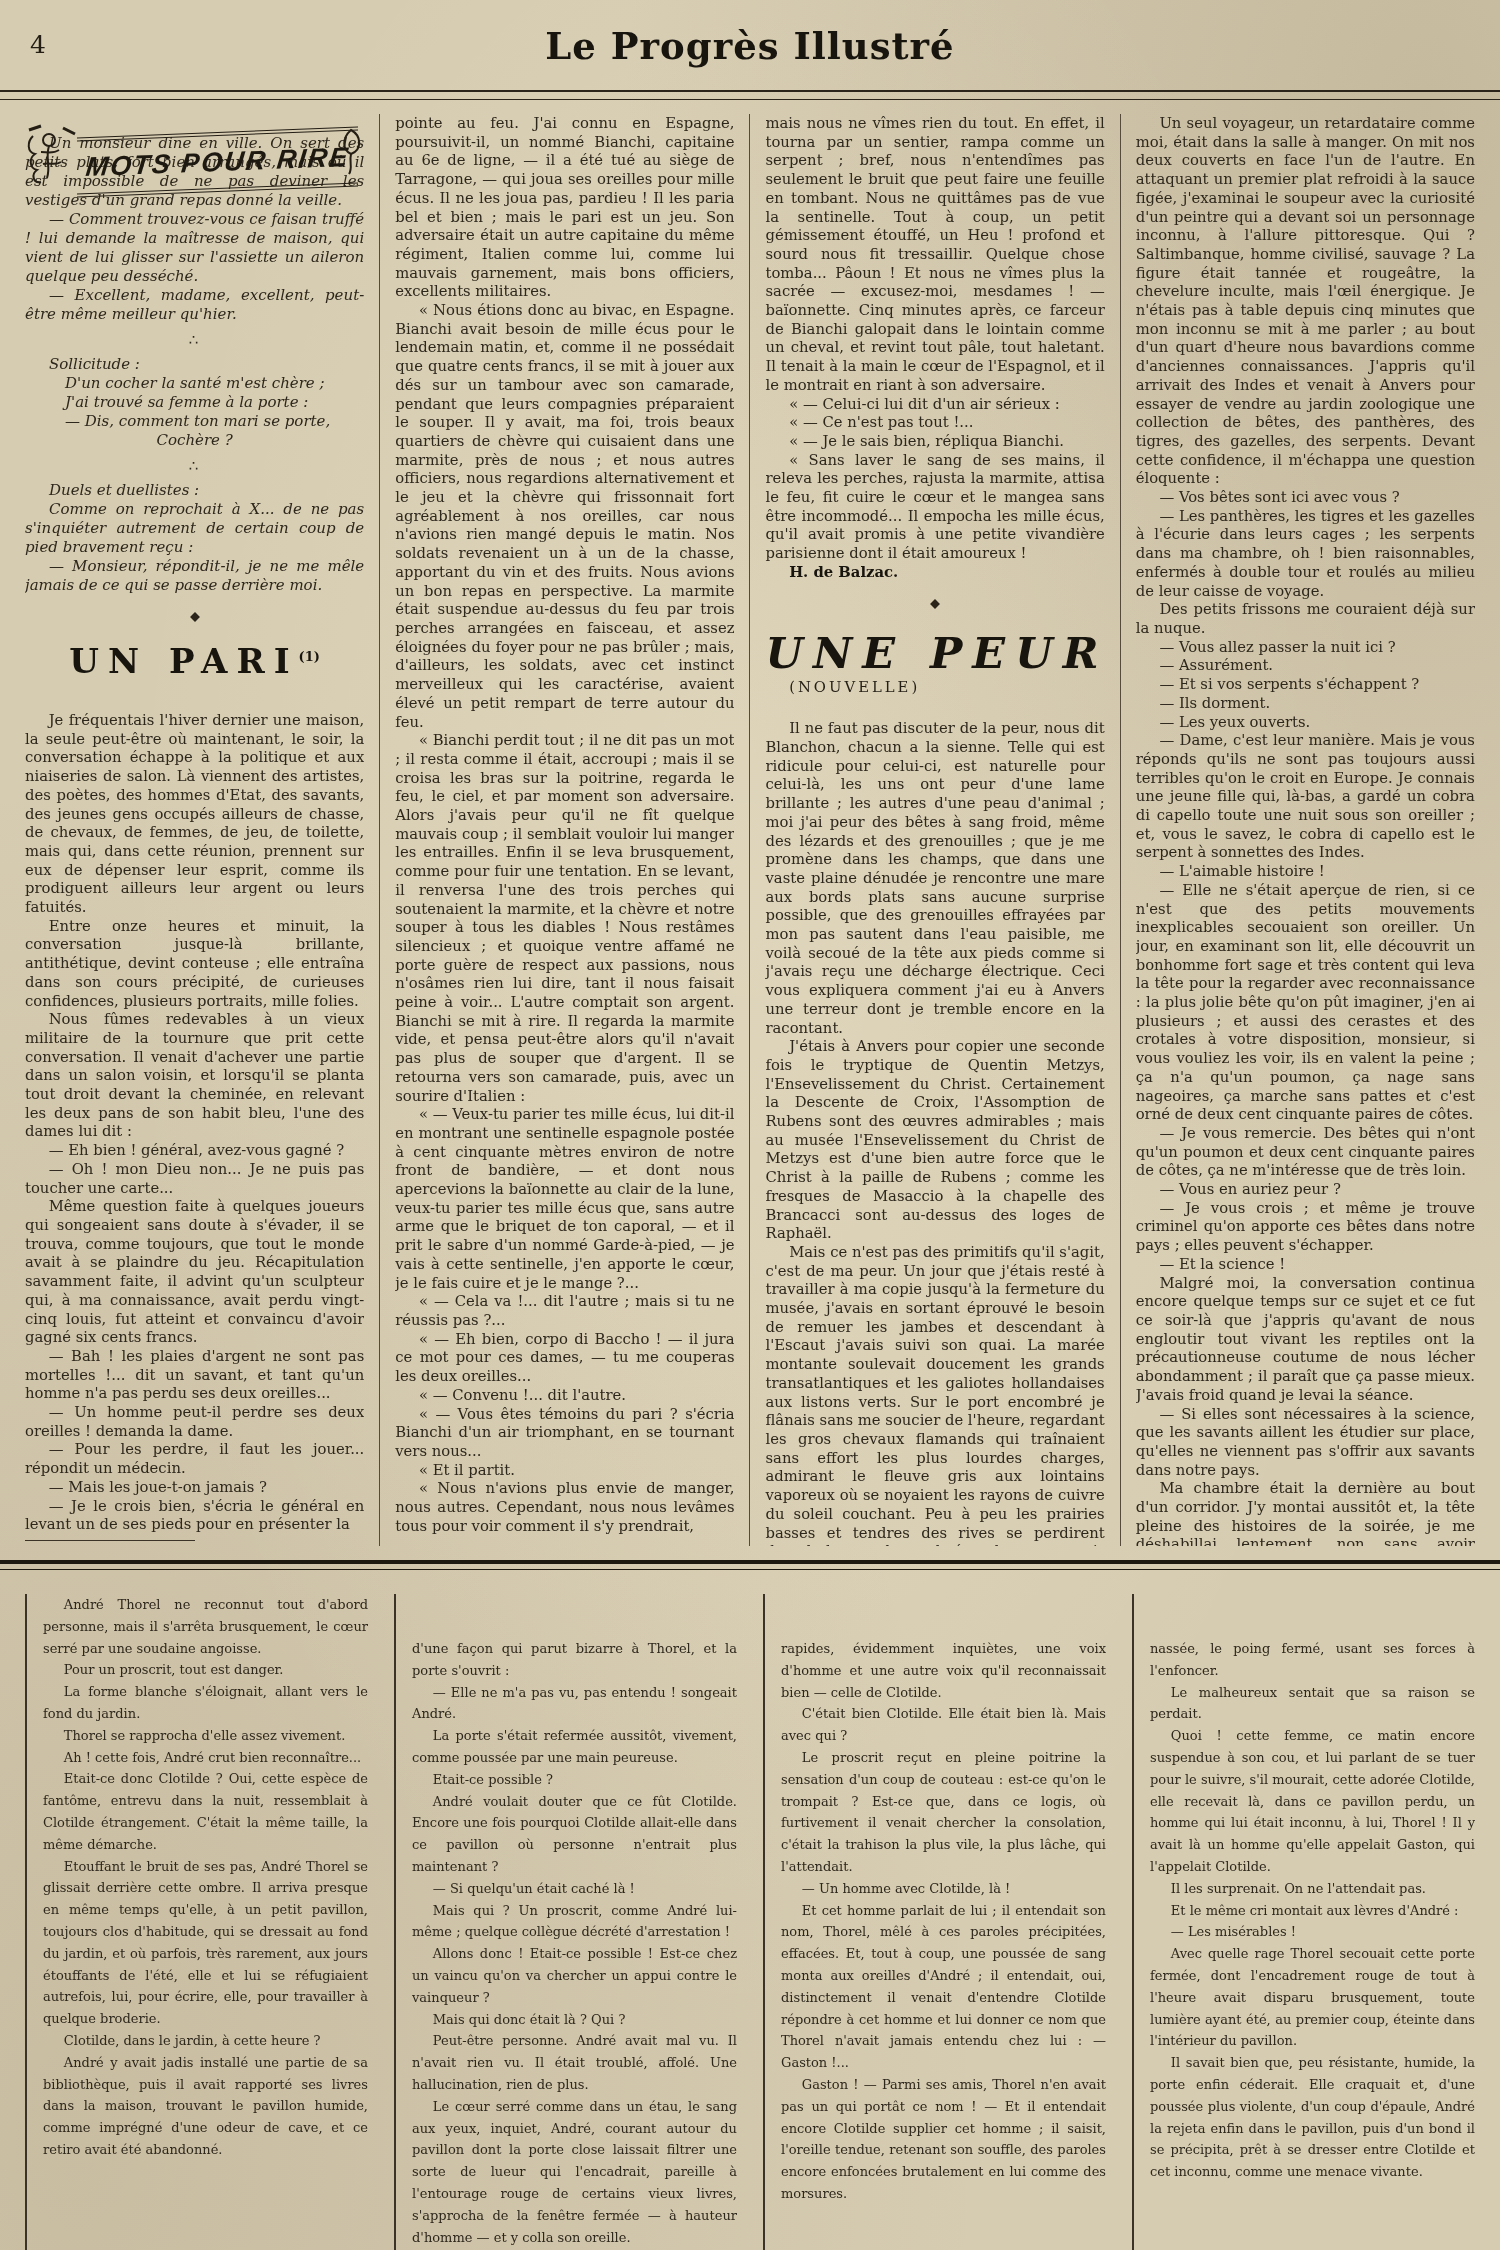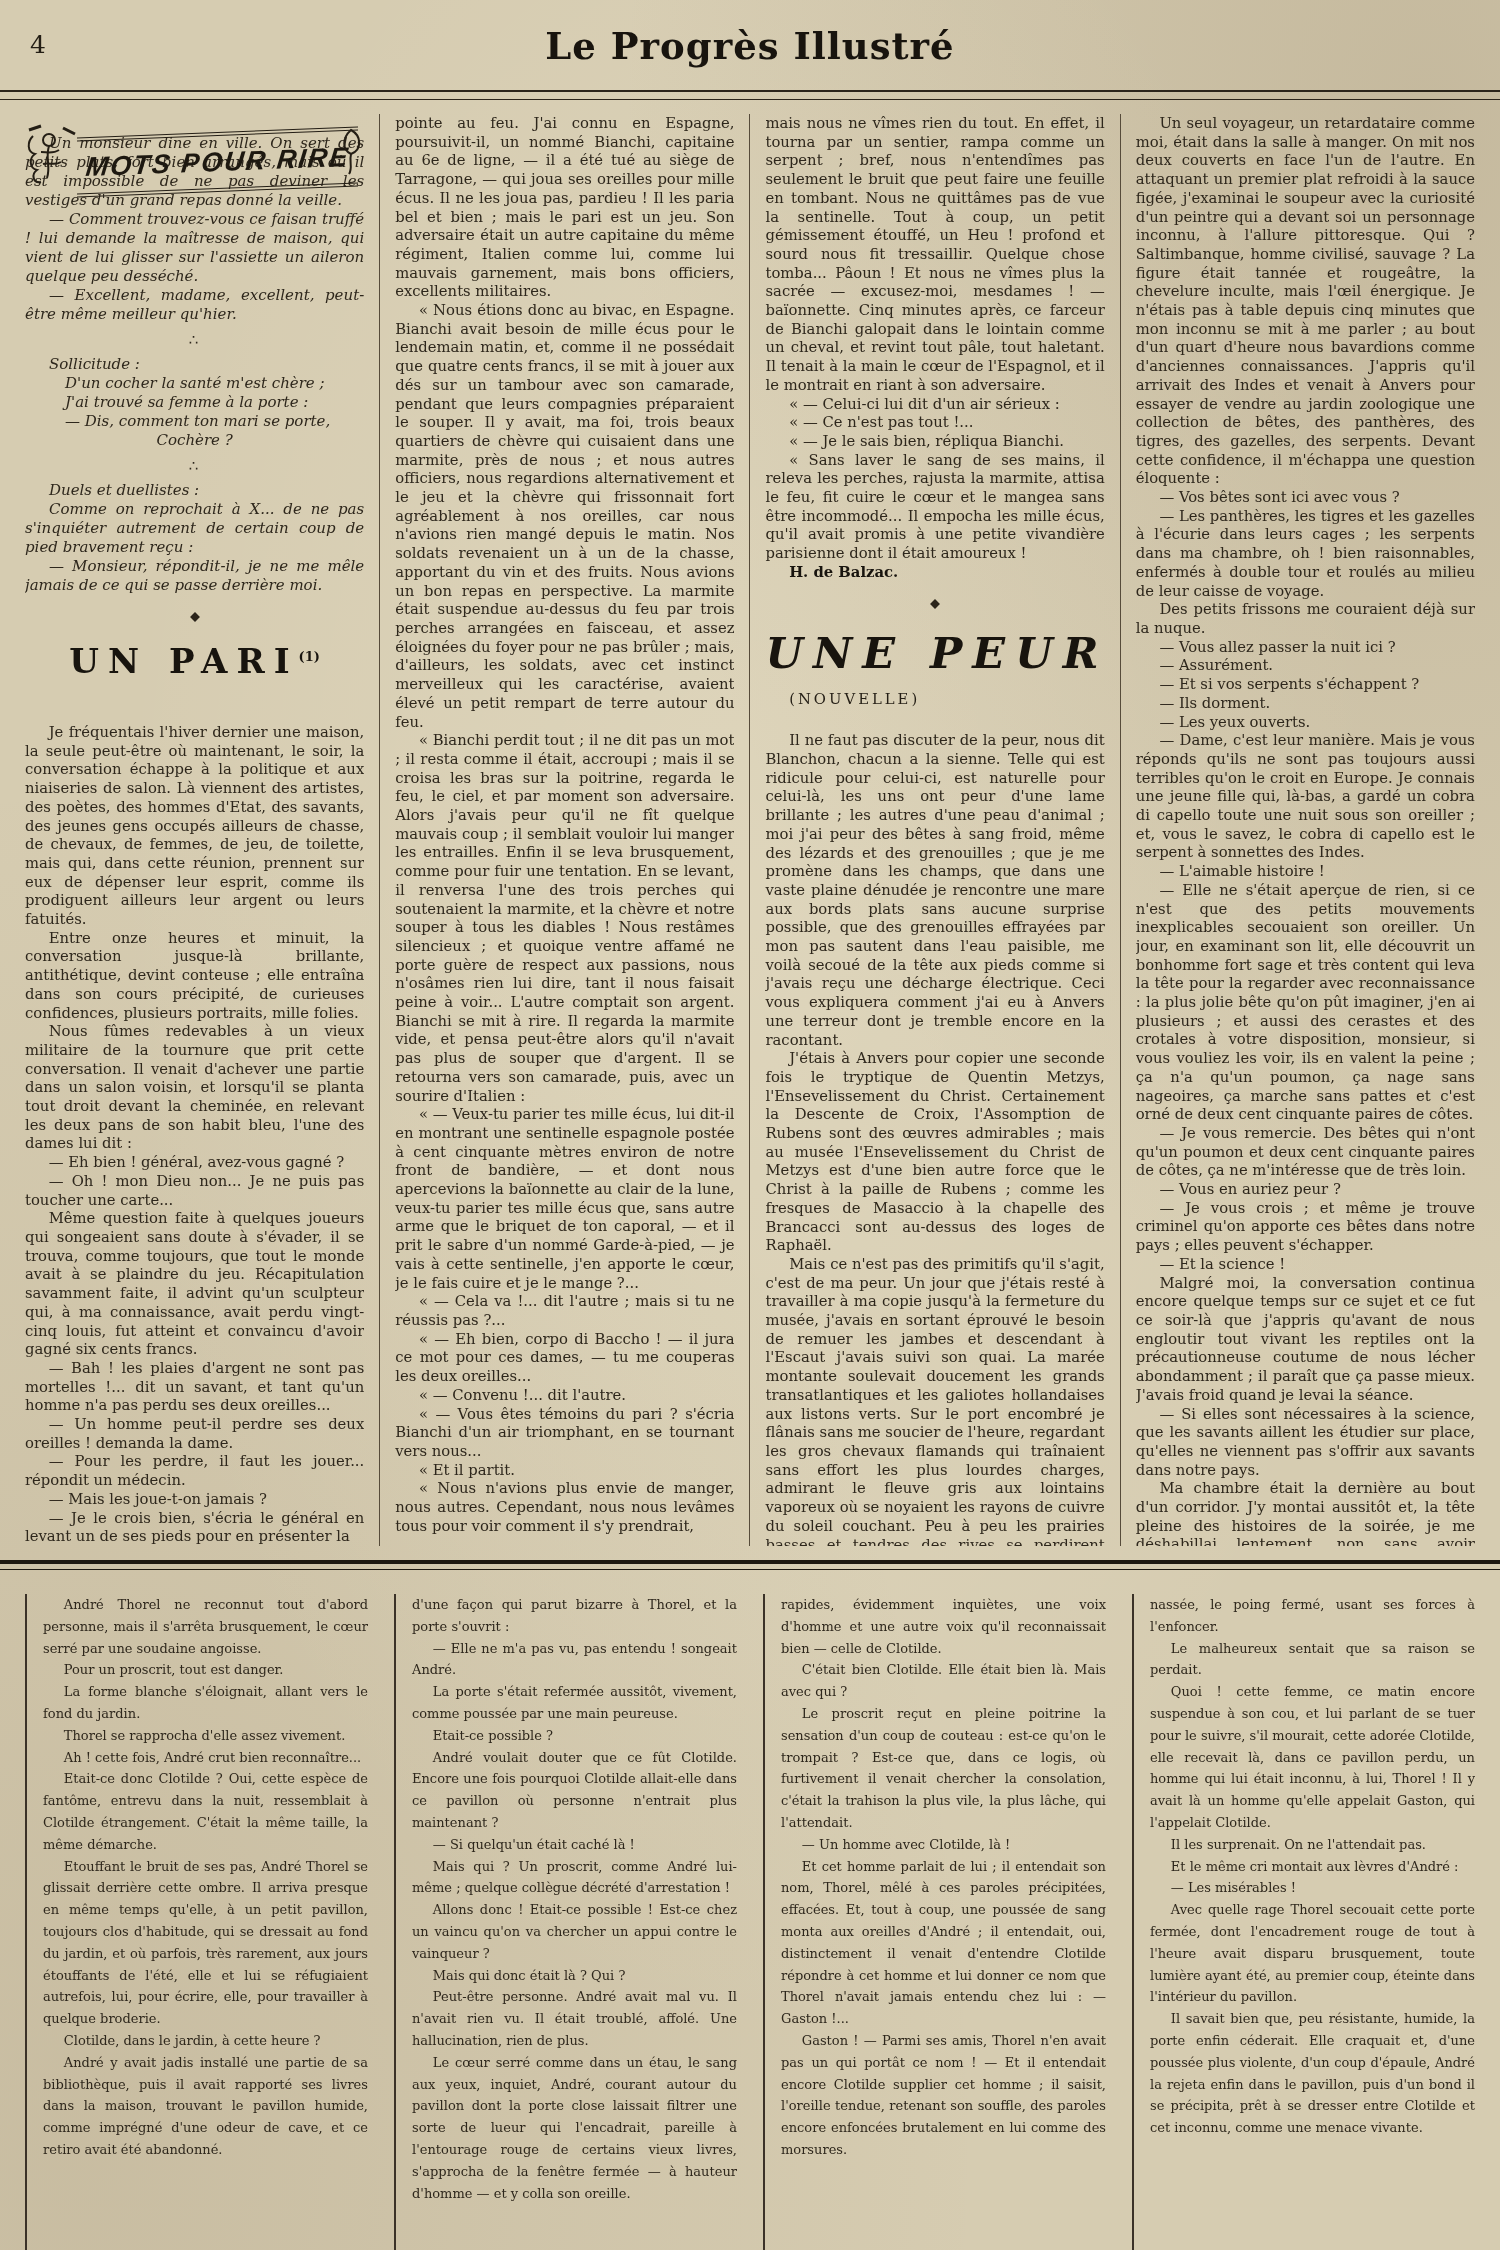--- a/index.html
+++ b/index.html
@@ -49,40 +49,40 @@
   .mots-body{font-style:italic;font-size:15px;line-height:19px;}
   .mots-body p{font-size:15px;line-height:19px;}
   .asterism{text-align:center;font-size:15px;letter-spacing:2px;color:#2e271c;margin:7px 0 5px 0;font-style:normal;}
   .verse p{text-indent:0;margin-left:40px;text-align:left;}
   .verse p:last-child{margin-left:0;text-align:center;}
   .sollicitude-label,.duels-label{margin-top:8px;}
 
   
   .diamond-rule{position:relative;height:1px;background:#2b241a;margin:22px 4px 20px 4px;}
   .diamond-rule .dia{position:absolute;left:50%;top:50%;width:7px;height:7px;background:#2b241a;transform:translate(-50%,-50%) rotate(45deg);}
-  .story-title{text-align:center;font-size:34px;letter-spacing:9px;color:#18140e;margin:4px 0 12px 0;white-space:nowrap;}
+  .story-title{text-align:center;font-size:34px;letter-spacing:9px;color:#18140e;margin:4px 0 0 0;white-space:nowrap;}
   .story-title sup{font-size:13px;letter-spacing:0;}
   .big-title{font-size:43px;letter-spacing:10px;font-style:italic;}
   .title-rule{width:72px;height:1px;background:#2b241a;margin:14px auto 16px auto;}
   .subtitle{text-align:center;font-size:13.5px;letter-spacing:3px;margin:6px 0 0 0;color:#241e15;}
   .subtitle-rule{width:52px;height:1px;background:#2b241a;margin:9px auto 14px auto;}
   .signature{text-align:right;font-weight:bold;font-size:17px;padding-right:10px;margin-top:6px;color:#18140e;}
 
   
   .footnote-block{margin-top:auto;padding-top:6px;}
   .footnote-rule{width:170px;height:1px;background:#3b3228;margin-bottom:7px;}
 
   
   .section-divider{margin:14px 0 0 0;height:5px;border-top:4px solid #1d1810;border-bottom:1px solid #1d1810;}
 
   
   .feuilleton{display:flex;gap:26px;margin:24px 25px 0 25px;height:690px;overflow:hidden;}
   .fcol{flex:1;border-left:2px solid #3b3228;padding-left:16px;overflow:hidden;}
   .fcol p{margin:0;font-size:13px;line-height:21.8px;text-align:justify;text-indent:1.6em;}
-  .fcol p.cont{text-indent:0;}
+  .fcol p.cont{text-indent:0;margin-top:44px;}
 </style>
 </head>
 <body>
 
 <div class="page">
 
   <div class="masthead-row">
     <div class="page-number">4</div>
     <div class="masthead">Le Progrès Illustré</div>
   </div>

